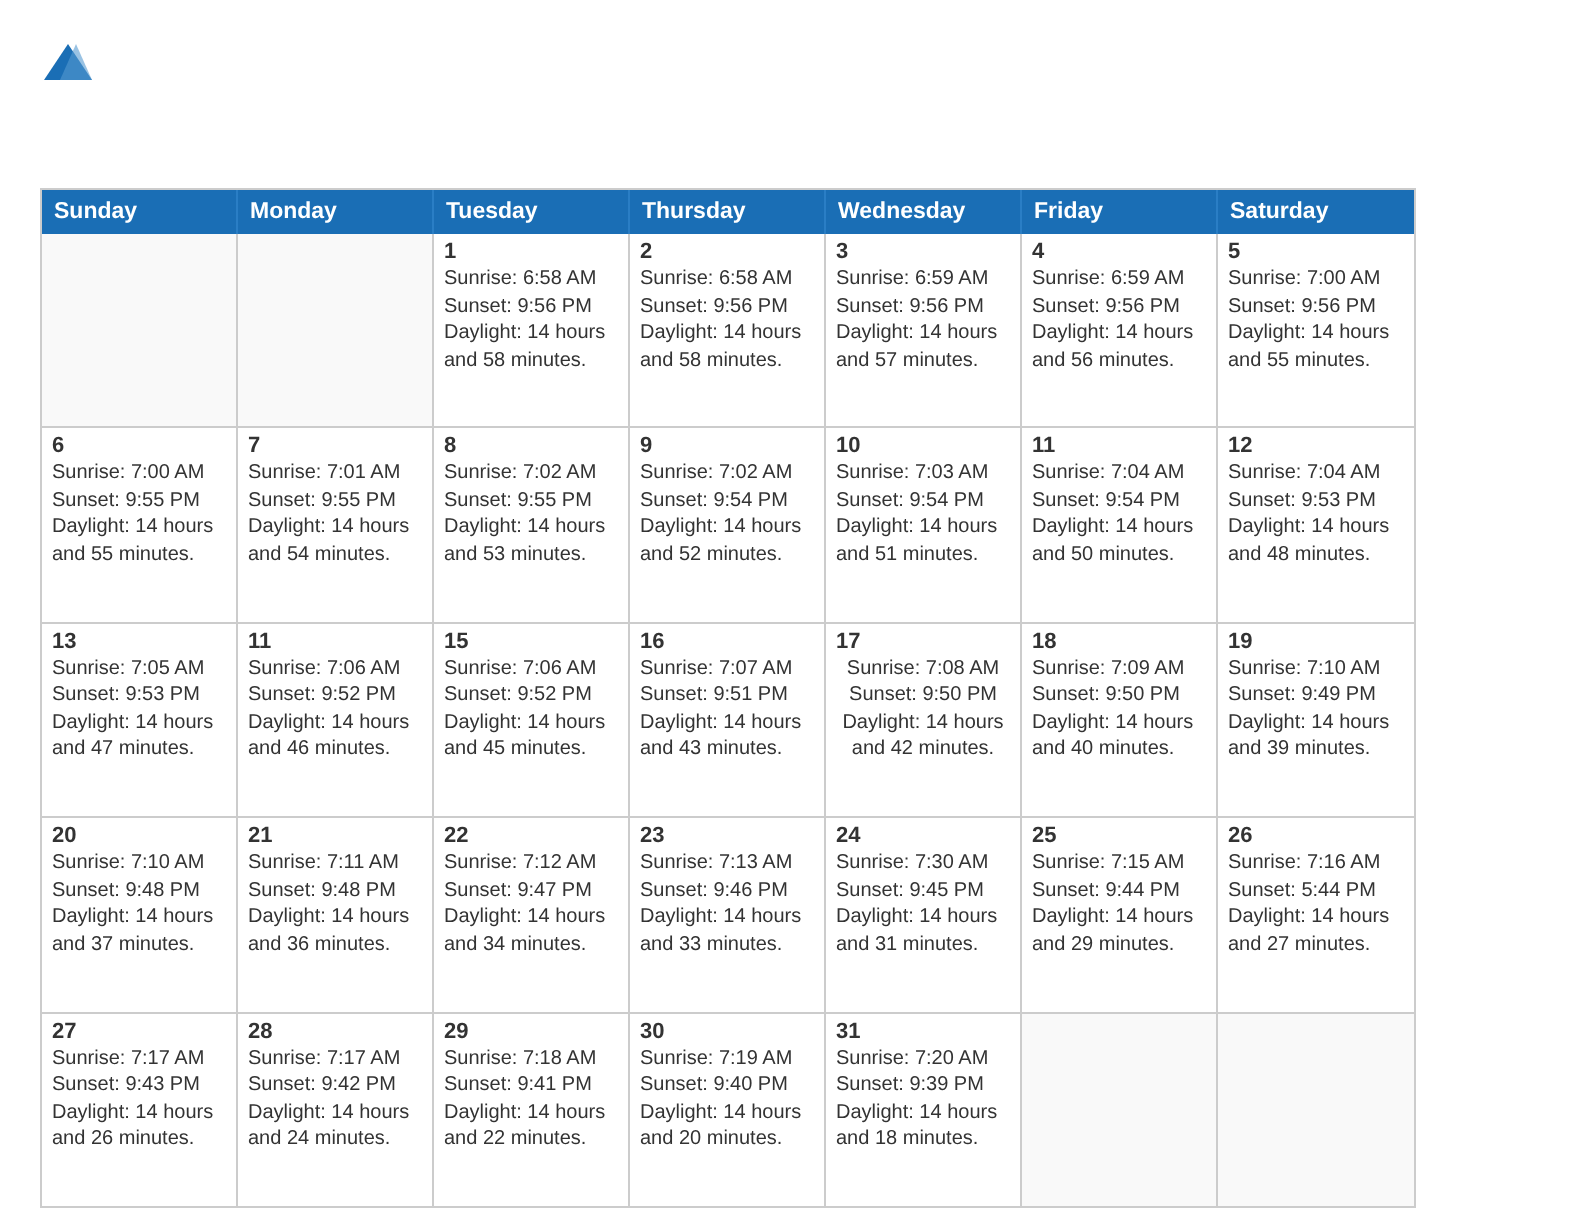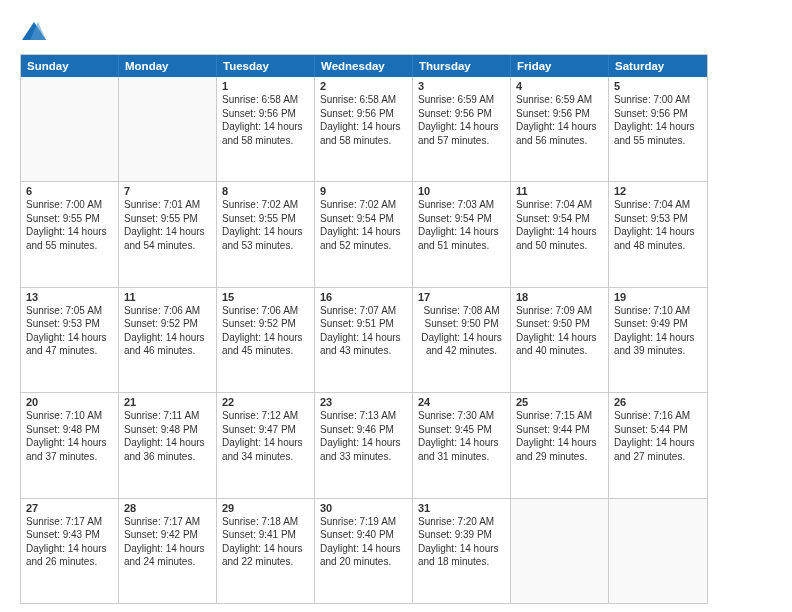--- a/index.html
+++ b/index.html
@@ -9,20 +9,21 @@
       font-family: Arial, sans-serif;
       background: #fff;
       overflow: hidden;
     }
     .page {
       width: 728px;
       height: 612px;
       padding: 18px 20px 8px 20px;
       display: flex;
       flex-direction: column;
+      gap: 40px;
     }
     .header {
       display: flex;
       justify-content: space-between;
       align-items: flex-start;
       margin-bottom: 8px;
     }
     .logo {
       display: flex;
       align-items: center;
@@ -135,22 +136,22 @@
       <div class="month-title"></div>
       <div class="location"></div>
     </div>
   </div>
 
   <div class="calendar">
     <div class="cal-header" id="cal-header">
         <div class="cal-header-cell">Sunday</div>
         <div class="cal-header-cell">Monday</div>
         <div class="cal-header-cell">Tuesday</div>
+        <div class="cal-header-cell">Thursday</div>
         <div class="cal-header-cell">Wednesday</div>
-        <div class="cal-header-cell">Thursday</div>
         <div class="cal-header-cell">Friday</div>
         <div class="cal-header-cell">Saturday</div>
       </div>
     <div class="cal-body" id="cal-body">
         <div class="cal-row">
           <div class="cal-cell empty"></div>
           <div class="cal-cell empty"></div>
           <div class="cal-cell">
             <span class="day-num">1</span>
             <div class="cell-text" style="white-space: pre-line;">Sunrise: 6:58 AM

